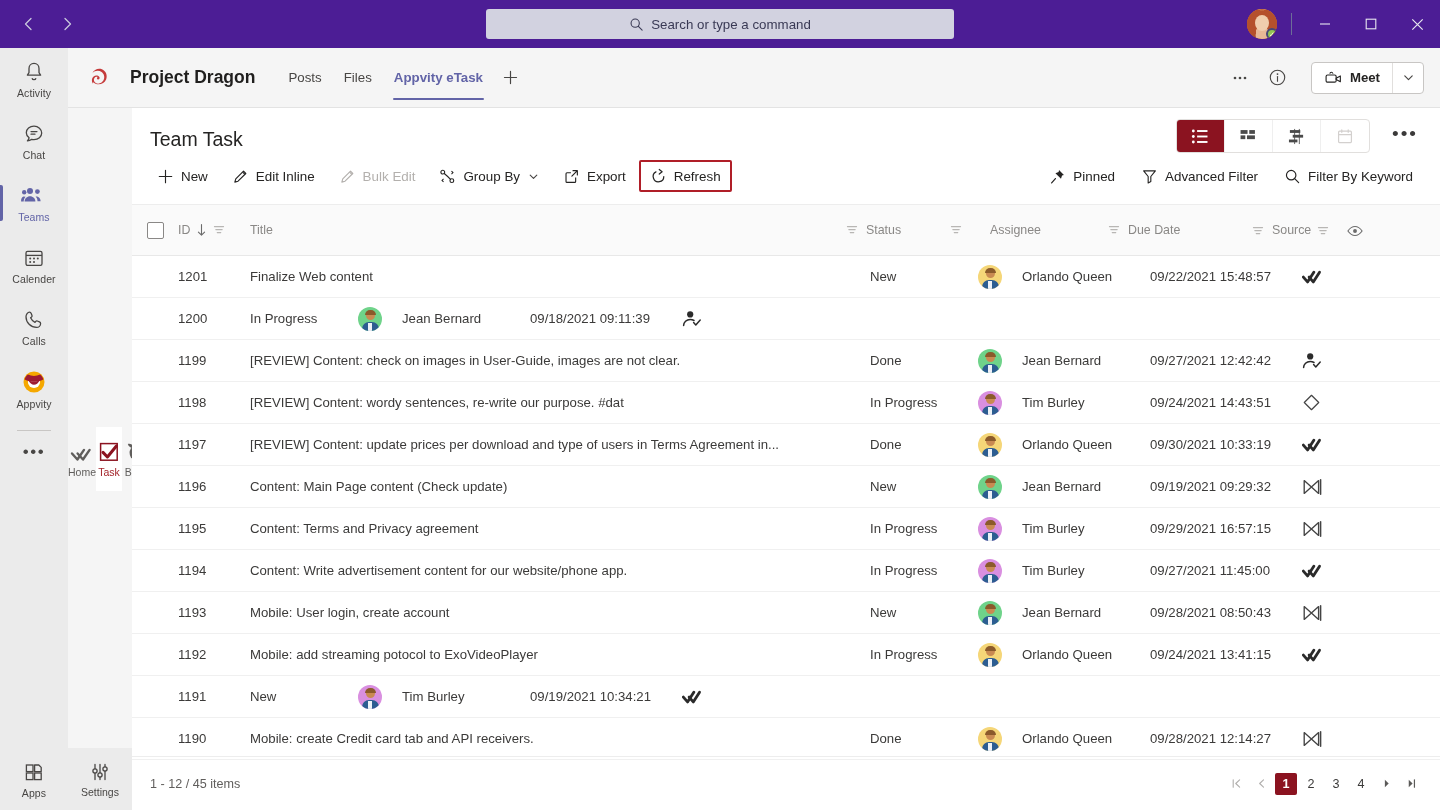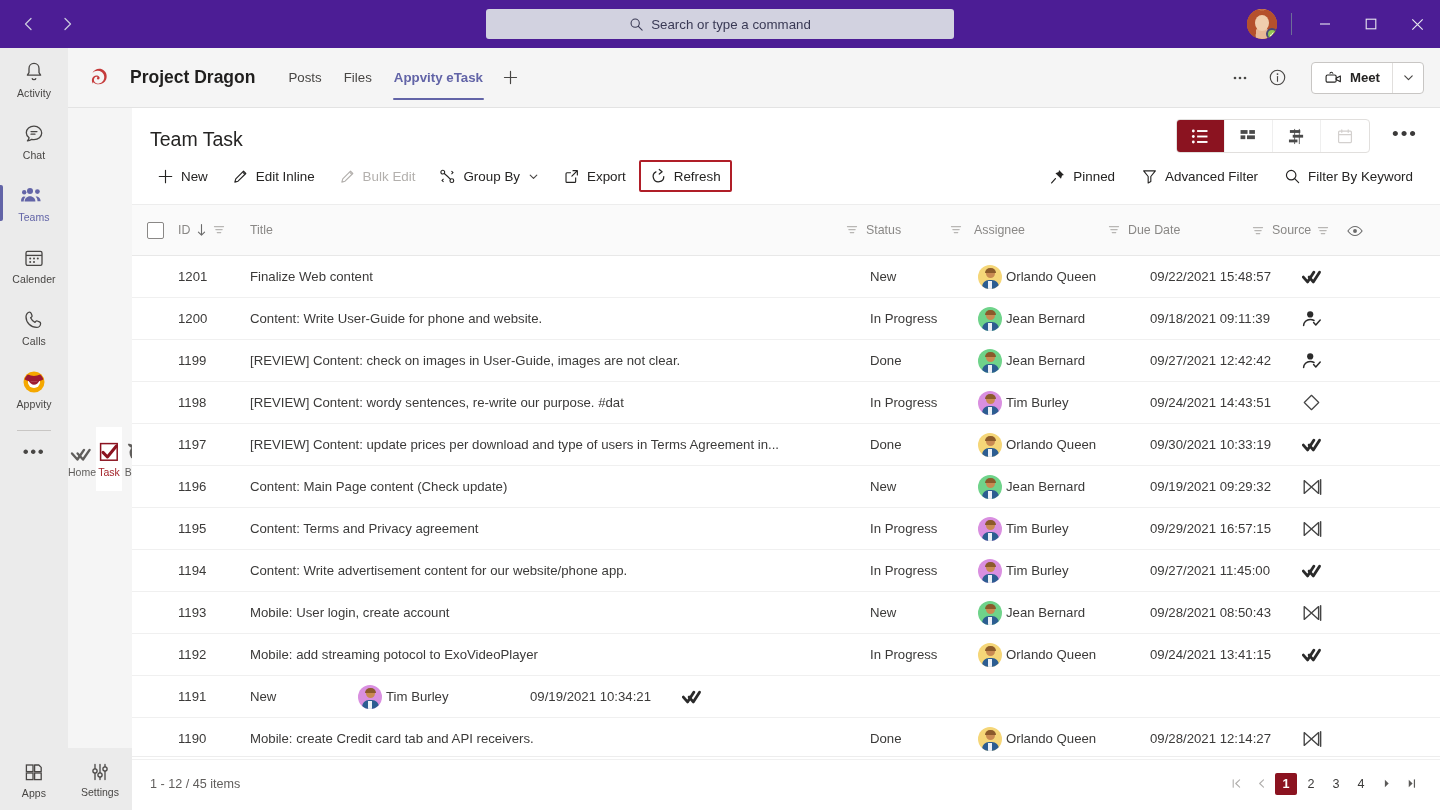--- a/index.html
+++ b/index.html
@@ -170,21 +170,21 @@
     font-size: 12.4px; color: #8a8886;
   }
   .row {
     display: flex; align-items: center; height: 42px;
     border-bottom: 1px solid #f0f0f0; font-size: 13.2px; color: #3b3a39;
   }
   .c-check { width: 46px; display: flex; align-items: center; justify-content: center; flex: none; }
   .c-id { width: 72px; flex: none; }
   .c-title { width: 620px; flex: none; padding-right: 16px; overflow: hidden; text-overflow: ellipsis; white-space: nowrap; }
   .c-status { width: 108px; flex: none; }
-  .c-assignee { width: 172px; flex: none; display: flex; align-items: center; gap: 4px; }
+  .c-assignee { width: 172px; flex: none; display: flex; align-items: center; gap: 20px; }
   .c-due { width: 152px; flex: none; }
   .c-source { width: 70px; flex: none; display: flex; align-items: flex-end; }
   .chkbox { width: 17px; height: 17px; border: 1.4px solid #8a8886; border-radius: 2px; cursor: pointer; background: #fff; }
   .hdr-lbl { color: #8a8886; }
   .sort-ico { margin: 0 6px 0 6px; color: #9e9c9a; cursor: pointer; }
   .fil-ico { margin-right: 8px; color: #b8b6b4; cursor: pointer; }
 
   .av {
     width: 24px; height: 24px; border-radius: 50%; flex: none;
     display: flex; align-items: center; justify-content: center; position: relative; overflow: hidden;
@@ -707,21 +707,20 @@
               <svg width="20" height="17" viewBox="0 0 22 18">
                 <path d="M1.5 9.6l4.6 5.4L13 4.2" fill="none" stroke="#2b2b2b" stroke-width="3.1" stroke-linecap="round" stroke-linejoin="round"></path>
                 <path d="M7.8 9.6l4.6 5.4L19.3 4.2" fill="none" stroke="#2b2b2b" stroke-width="3.1" stroke-linecap="round" stroke-linejoin="round"></path>
               </svg>
             </span>
           </div>
         </div>
         <div class="row">
           <div class="c-check"></div>
           <div class="c-id">1200</div>
-          <div class="c-title">Content: Write User-Guide for phone and website.</div>
           <div class="c-status">In Progress</div>
           <div class="c-assignee">
             <span class="av" style="background: rgb(111, 211, 138);">
               <span class="body"></span>
               <span class="tie"></span>
               <span class="head"></span>
               <span class="hair2"></span>
             </span>
             <span>Jean Bernard</span>
           </div>

